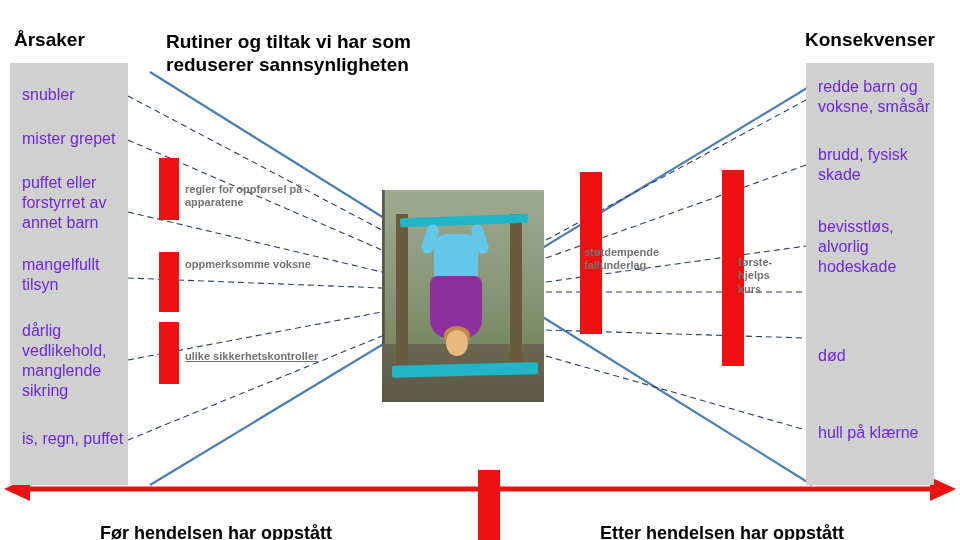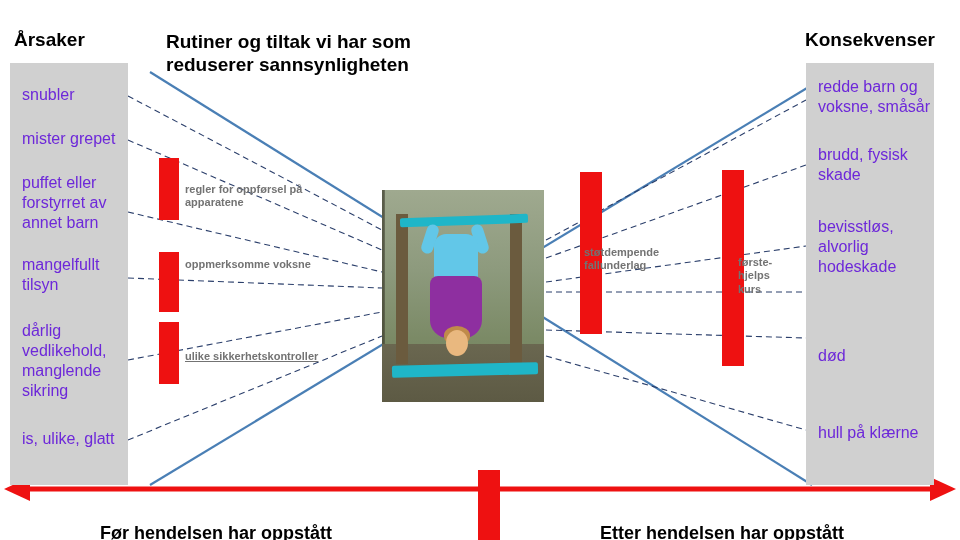--- a/index.html
+++ b/index.html
@@ -242,21 +242,21 @@
   <div class="heading" id="causes-heading">Årsaker</div>
   <div class="heading" id="reduce-likelihood-heading">Rutiner og tiltak vi har som reduserer sannsynligheten</div>
   <div class="heading" id="consequences-heading">Konsekvenser</div>
 
   <div class="panel" id="causes-panel">
     <div class="panel-item" style="top:22px;">snubler</div>
     <div class="panel-item" style="top:66px;">mister grepet</div>
     <div class="panel-item" style="top:110px;">puffet eller forstyrret av annet barn</div>
     <div class="panel-item" style="top:192px;">mangelfullt tilsyn</div>
     <div class="panel-item" style="top:258px;">dårlig vedlikehold, manglende sikring</div>
-    <div class="panel-item" style="top:366px;">is, ulike, glatt</div>
+    <div class="panel-item" style="top:366px;">is, regn, puffet</div>
   </div>
 
   <div class="panel" id="consequences-panel">
     <div class="panel-item" style="top:14px;">redde barn og voksne, småsår</div>
     <div class="panel-item" style="top:82px;">brudd, fysisk skade</div>
     <div class="panel-item" style="top:154px;">bevisstløs, alvorlig hodeskade</div>
     <div class="panel-item" style="top:265px;margin-top:18px;">død</div>
     <div class="panel-item" style="top:360px;">hull på klærne</div>
   </div>
 

